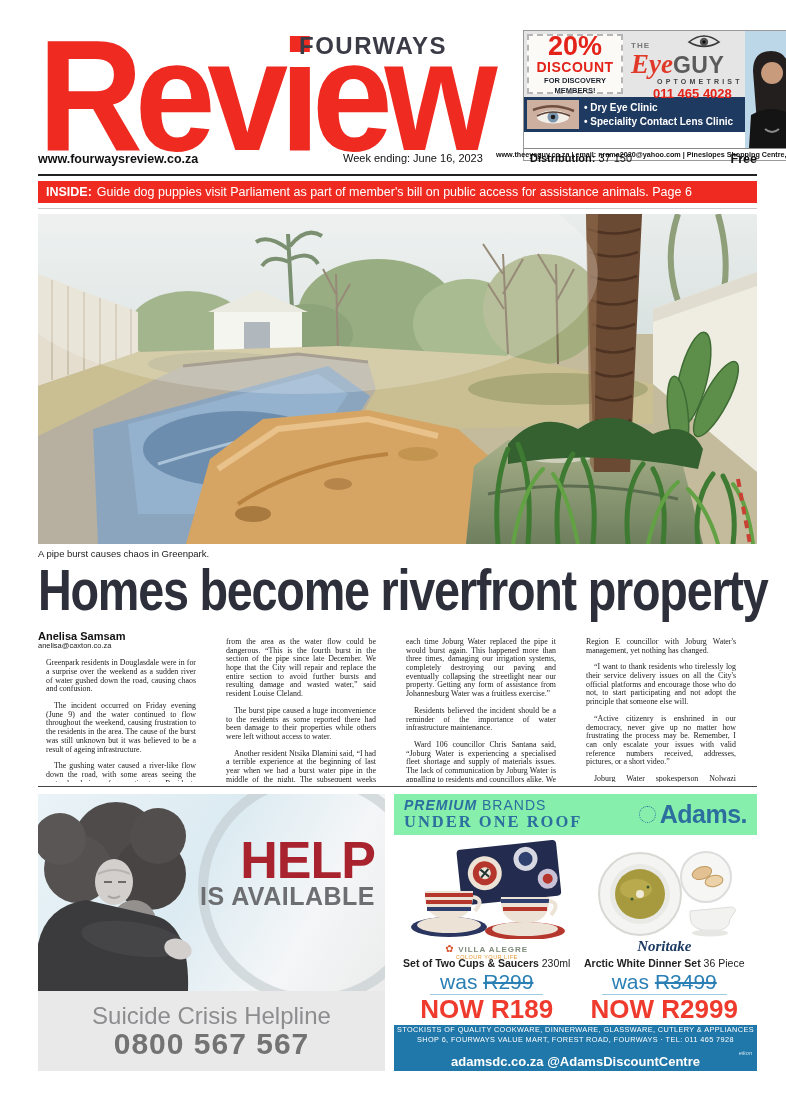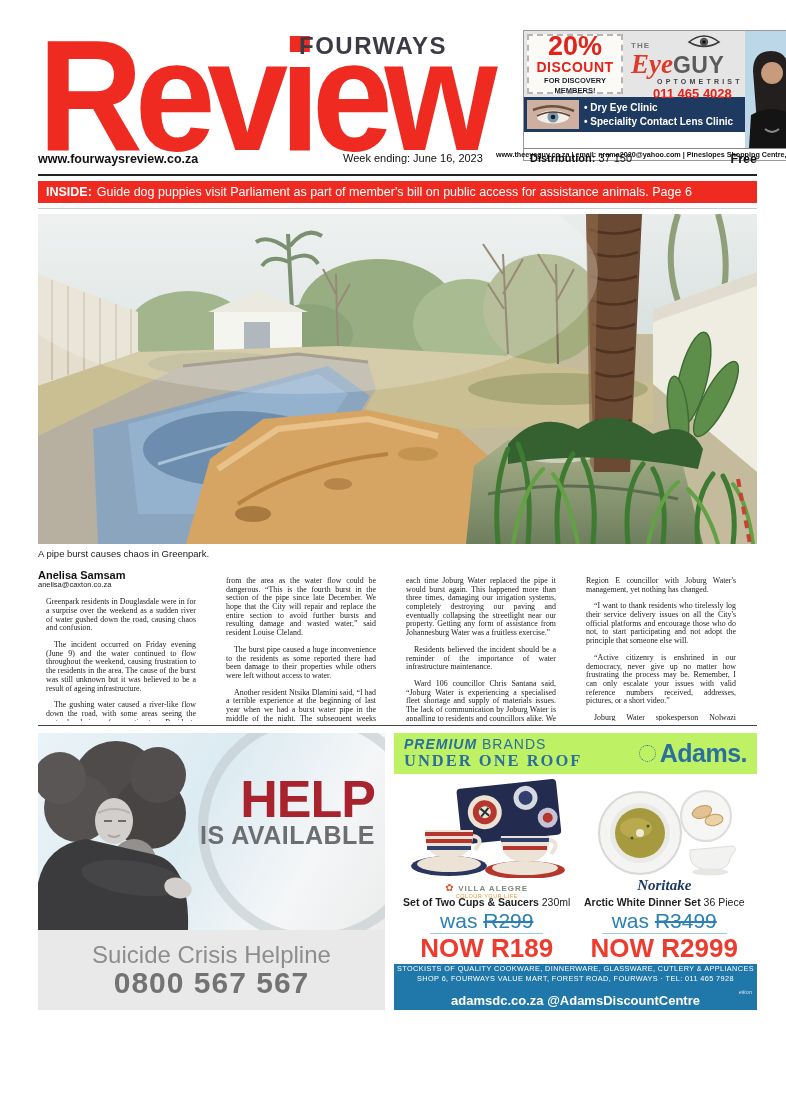--- a/index.html
+++ b/index.html
@@ -86,21 +86,21 @@
   .help-woman { position:absolute; left:0; top:0; }
   .help-text { position:absolute; right:10px; top:42px; text-align:right; line-height:0.95; }
   .help-h1 { font-weight:bold; font-size:52px; color:#a8232d; letter-spacing:-1px; }
   .help-h2 { font-weight:bold; font-size:25px; color:#6d6e71; letter-spacing:0.5px; }
   .help-band { flex:1; background:#e9e9e9; display:flex; flex-direction:column; align-items:center;
     justify-content:center; line-height:1.05; }
   .help-sub { font-size:24px; color:#8d8d90; }
   .help-phone { font-size:30px; font-weight:bold; color:#737373; letter-spacing:1px; }
 
   .adams-ad { flex:1; display:flex; flex-direction:column; background:#fff; }
-  .ad-head { height:44px; background:#bef264; display:flex; align-items:center; padding:0 10px; }
+  .ad-head { height:44px; background:#86efac; display:flex; align-items:center; padding:0 10px; }
   .ad-tag { color:#2c6f9e; line-height:1.08; }
   .ad-tag .l1 { font-size:14px; letter-spacing:1px; }
   .ad-tag .l1 b { font-style:italic; }
   .ad-tag .l2 { font-family:"Liberation Serif",serif; font-weight:bold; font-size:16.5px; letter-spacing:2px; }
   .ad-logo { margin-left:auto; display:flex; align-items:center; gap:4px; }
   .ad-stamp { width:17px; height:17px; border-radius:50%; border:1.6px dotted #2c6f9e; }
   .ad-adams { font-weight:bold; font-size:25px; color:#2c6f9e; letter-spacing:-0.5px; }
   .ad-body { flex:1; display:flex; padding:4px 4px 0 4px; }
   .ad-prod { flex:1; display:flex; flex-direction:column; align-items:center; text-align:center; }
   .prod-img { height:100px; }
@@ -310,20 +310,23 @@
       <path d="M610,330 Q620,285 640,268"></path>
         <path d="M680,330 Q670,295 650,275"></path>
       <path d="M715,330 Q710,290 695,270"></path>
     </g>
     <path d="M700,265 L712,330" stroke="#c94133" stroke-width="4" stroke-dasharray="8 6"></path>
 
     <ellipse cx="260" cy="60" rx="300" ry="120" fill="#ffffff" opacity="0.22"></ellipse>
   </svg>
   <div class="caption">A pipe burst causes chaos in Greenpark.</div>
 
+  <div class="headline-wrap">
+    <span class="headline">Homes become riverfront property</span>
+  </div>
 
   <div class="article">
     <div class="col">
       <div class="byline-name">Anelisa Samsam</div>
       <div class="byline-email">anelisa@caxton.co.za</div>
       <div>
           <p class="apara">Greenpark residents in Douglasdale were in for a surprise over the weekend as a sudden river of water gushed down the road, causing chaos and confusion.</p>
           <p class="apara indent">The incident occurred on Friday evening (June 9) and the water continued to flow throughout the weekend, causing frustration to the residents in the area. The cause of the burst was still unknown but it was believed to be a result of ageing infrastructure.</p>
           <p class="apara indent">The gushing water caused a river-like flow down the road, with some areas seeing the water level rise a few centimetres. Residents were warned to stay away</p>
         </div>

